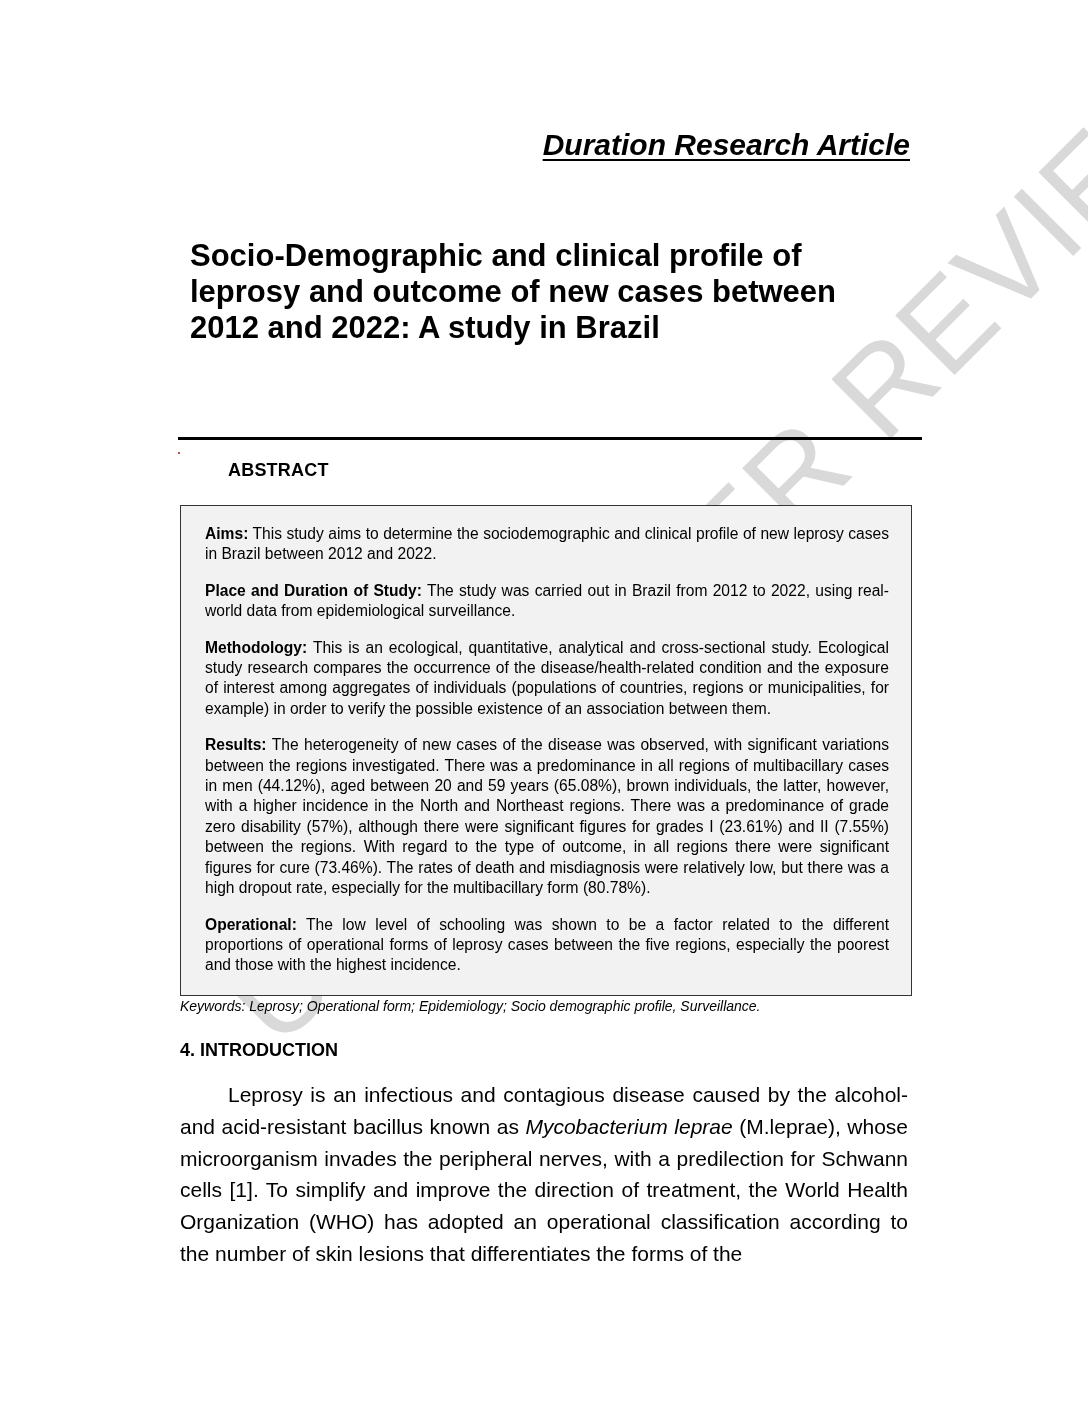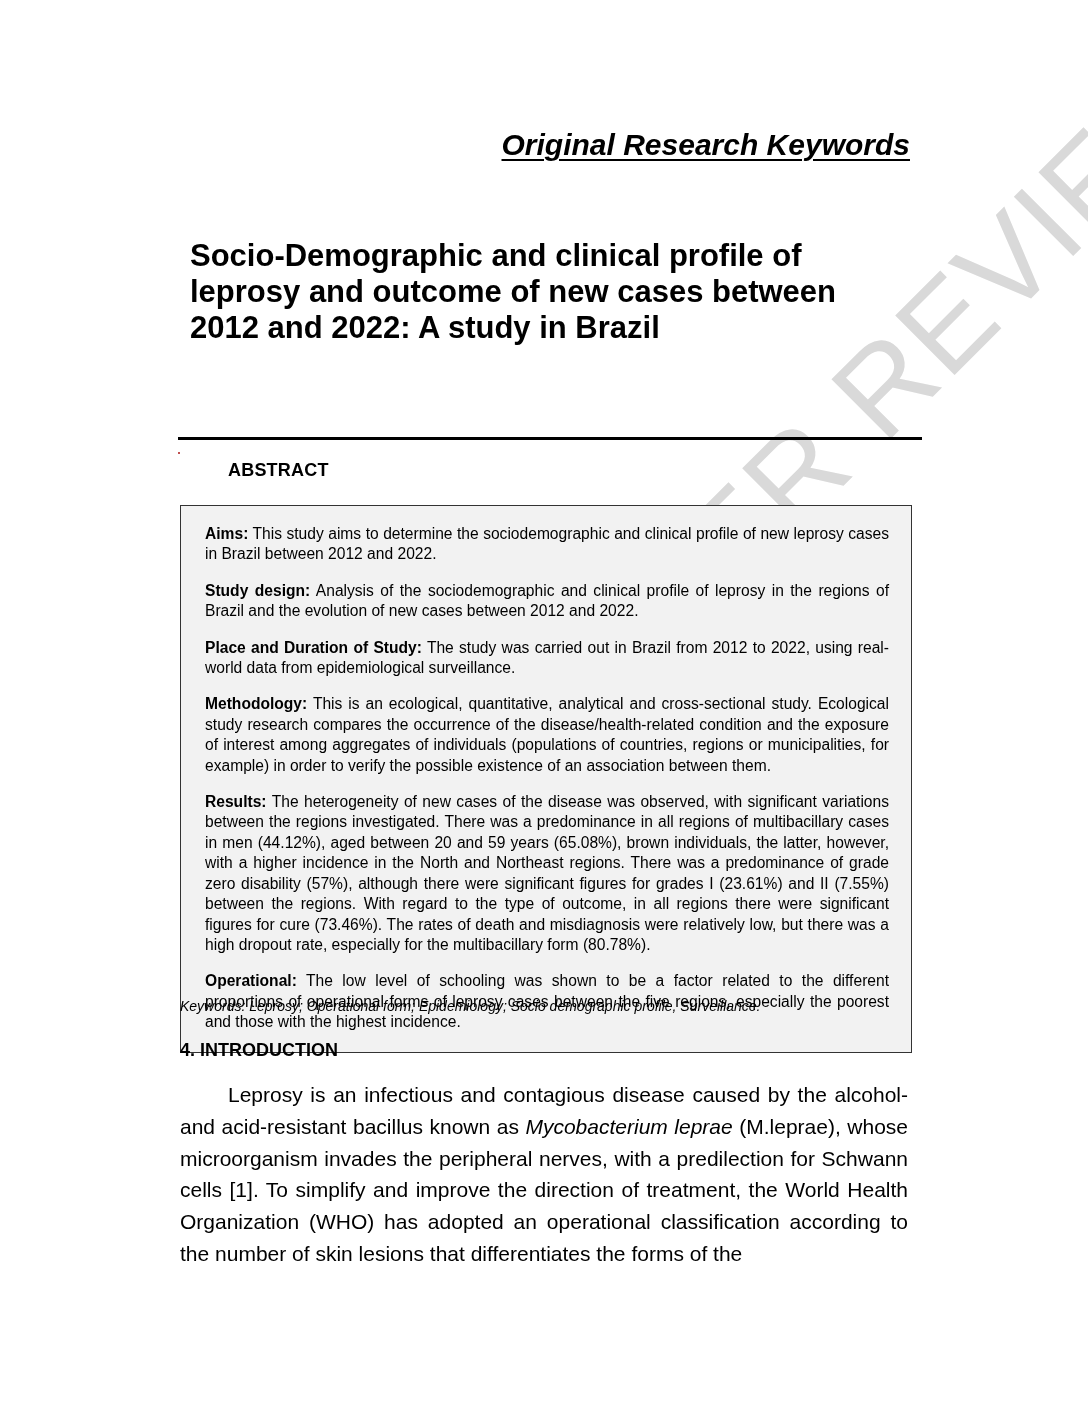--- a/index.html
+++ b/index.html
@@ -122,32 +122,31 @@
     }
     .intro i {
       font-style: italic;
     }
   </style>
 </head>
 <body>
 
 <div class="watermark">UNDER PEER REVIEW</div>
 
-<div class="layer article-type">Original Research Keywords</div>
+<div class="layer article-type">Duration Research Article</div>
 
 <div class="layer title">Socio-Demographic and clinical profile of leprosy and outcome of new cases between 2012 and 2022: A study in Brazil</div>
 
 <div class="layer rule"></div>
 <div class="layer red-dot"></div>
 
 <div class="layer abstract-heading">ABSTRACT</div>
 
 <div class="layer abstract-box">
   <p><b>Aims:</b><span> This study aims to determine the sociodemographic and clinical profile of new leprosy cases in Brazil between 2012 and 2022.</span></p>
-  <p><b>Study design:</b><span> Analysis of the sociodemographic and clinical profile of leprosy in the regions of Brazil and the evolution of new cases between 2012 and 2022.</span></p>
   <p><b>Place and Duration of Study:</b><span> The study was carried out in Brazil from 2012 to 2022, using real-world data from epidemiological surveillance.</span></p>
   <p><b>Methodology:</b><span> This is an ecological, quantitative, analytical and cross-sectional study. Ecological study research compares the occurrence of the disease/health-related condition and the exposure of interest among aggregates of individuals (populations of countries, regions or municipalities, for example) in order to verify the possible existence of an association between them.</span></p>
   <p><b>Results:</b><span> The heterogeneity of new cases of the disease was observed, with significant variations between the regions investigated. There was a predominance in all regions of multibacillary cases in men (44.12%), aged between 20 and 59 years (65.08%), brown individuals, the latter, however, with a higher incidence in the North and Northeast regions. There was a predominance of grade zero disability (57%), although there were significant figures for grades I (23.61%) and II (7.55%) between the regions. With regard to the type of outcome, in all regions there were significant figures for cure (73.46%). The rates of death and misdiagnosis were relatively low, but there was a high dropout rate, especially for the multibacillary form (80.78%).</span></p>
   <p><b>Operational:</b><span> The low level of schooling was shown to be a factor related to the different proportions of operational forms of leprosy cases between the five regions, especially the poorest and those with the highest incidence.</span></p>
 </div>
 
 <div class="layer keywords">Keywords: Leprosy; Operational form; Epidemiology; Socio demographic profile, Surveillance.</div>
 
 <div class="layer section-heading">4. INTRODUCTION</div>
 

